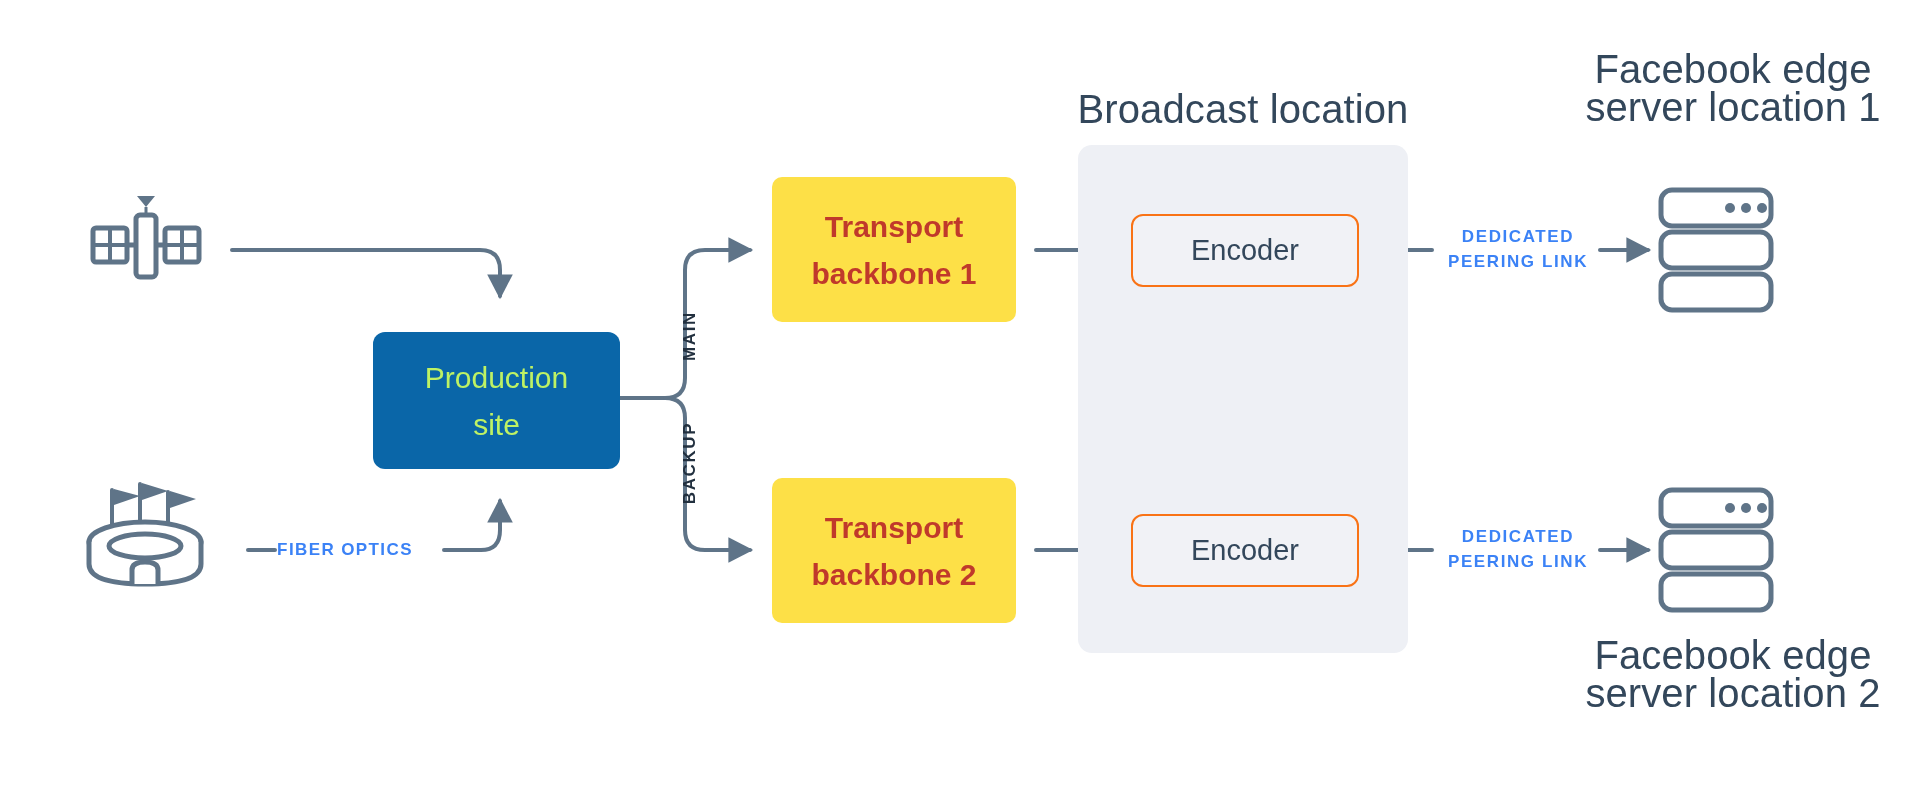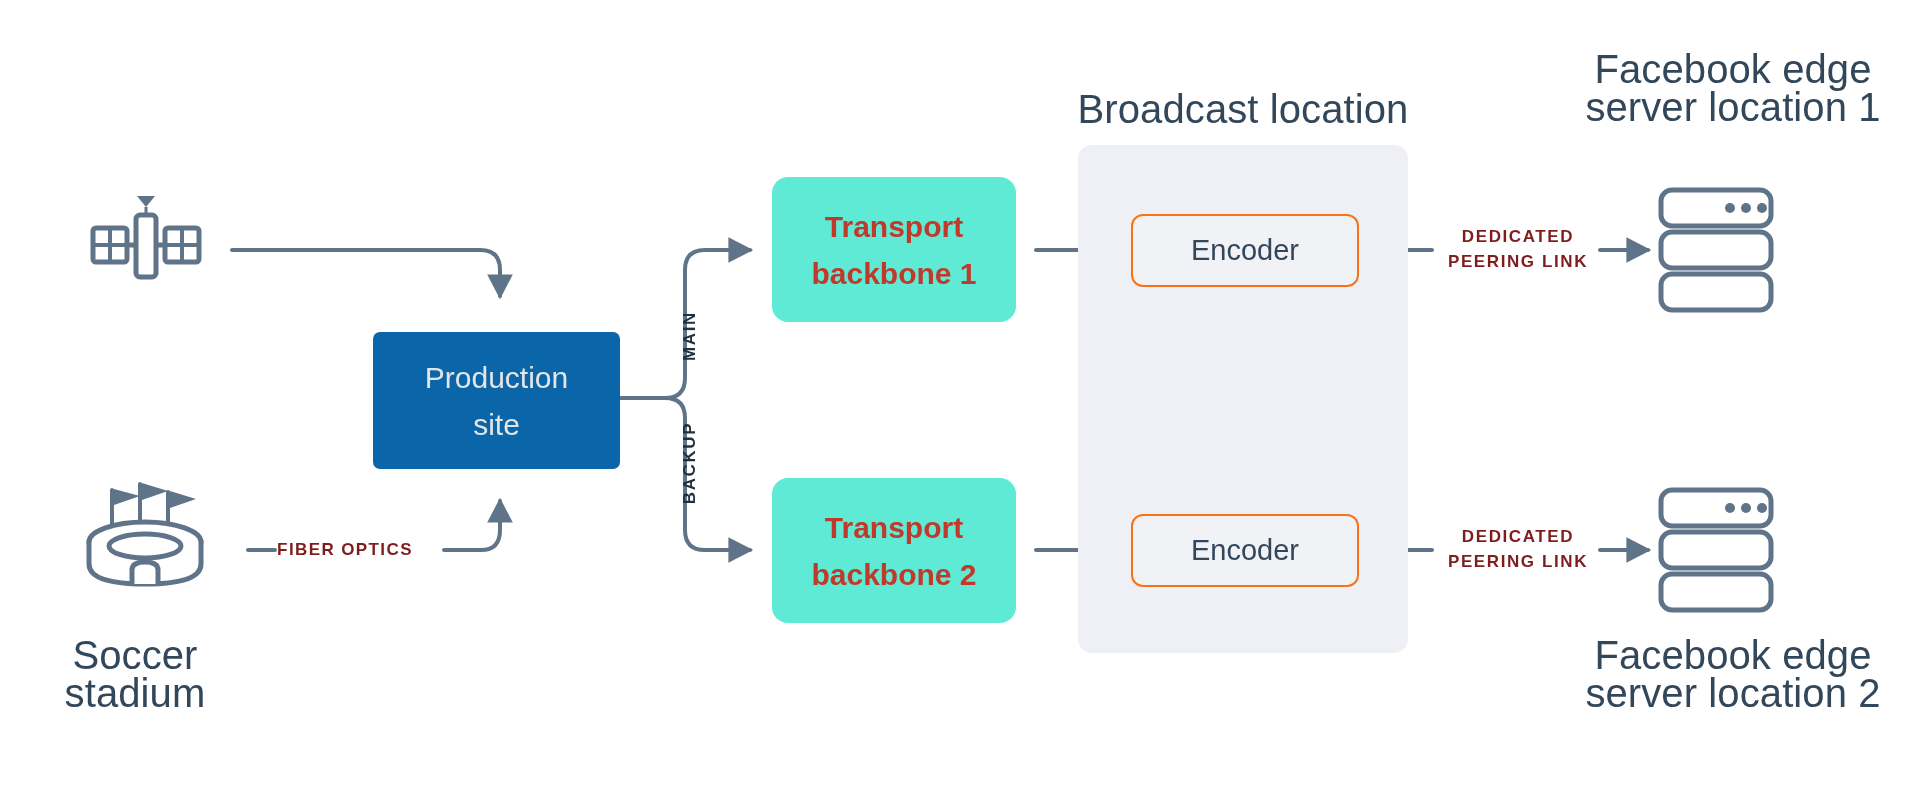--- a/index.html
+++ b/index.html
@@ -44,31 +44,31 @@
   .box {
     position: absolute;
     display: flex;
     align-items: center;
     justify-content: center;
     text-align: center;
     box-sizing: border-box;
   }
   .box-production {
     background: #0a66a8;
-    color: #e5e5e5;
-    border-radius: 7px;
+    color: #bef264;
+    border-radius: 12px;
     font-size: 30px;
     line-height: 47px;
     font-weight: 400;
     white-space: pre-line;
   }
   .box-transport {
-    background: #5eead4;
+    background: #fde047;
     color: #c0392b;
-    border-radius: 16px;
+    border-radius: 10px;
     font-size: 30px;
     line-height: 47px;
     font-weight: 700;
     white-space: pre-line;
   }
   .facility-panel {
     position: absolute;
     background: #eef0f5;
     border-radius: 14px;
   }
@@ -77,21 +77,21 @@
     border: 2px solid #f97316;
     border-radius: 12px;
     color: #33475b;
     font-size: 29px;
     font-weight: 400;
   }
 
   
   .link-label {
     position: absolute;
-    color: #7f1d1d;
+    color: #3b82f6;
     font-size: 17px;
     font-weight: 700;
     letter-spacing: 1.6px;
     line-height: 25px;
     text-align: center;
     white-space: pre-line;
   }
   .rot-label {
     position: absolute;
     color: #22303f;
@@ -185,22 +185,20 @@
       <ellipse cx="63" cy="62" rx="56" ry="20" fill="#ffffff" stroke="#5f7488" stroke-width="5"></ellipse>
 
       <path d="M7,62 L7,84 Q7,104 63,104 Q119,104 119,84 L119,62" fill="#ffffff" stroke="#5f7488" stroke-width="5" stroke-linecap="round"></path>
 
       <ellipse cx="63" cy="66" rx="36" ry="12" fill="#ffffff" stroke="#5f7488" stroke-width="5"></ellipse>
 
       <path d="M50,104 L50,90 Q50,82 63,82 Q76,82 76,90 L76,104" fill="#ffffff" stroke="#5f7488" stroke-width="5" stroke-linejoin="round"></path>
     </svg>
   </div>
 
-  <div class="caption" style="left:20px; top:636px; width:230px;">Soccer
-stadium</div>
 
   <div class="link-label" style="left:260px; top:537px; width:170px; letter-spacing:1.4px;">FIBER OPTICS</div>
 
   <div class="box box-production" style="left:373px; top:332px; width:247px; height:137px;">Production
 site</div>
 
   <div class="rot-label" style="left:651px; top:325px; width:80px; height:22px;">MAIN</div>
 
   <div class="rot-label" style="left:641px; top:452px; width:100px; height:22px;">BACKUP</div>
 

